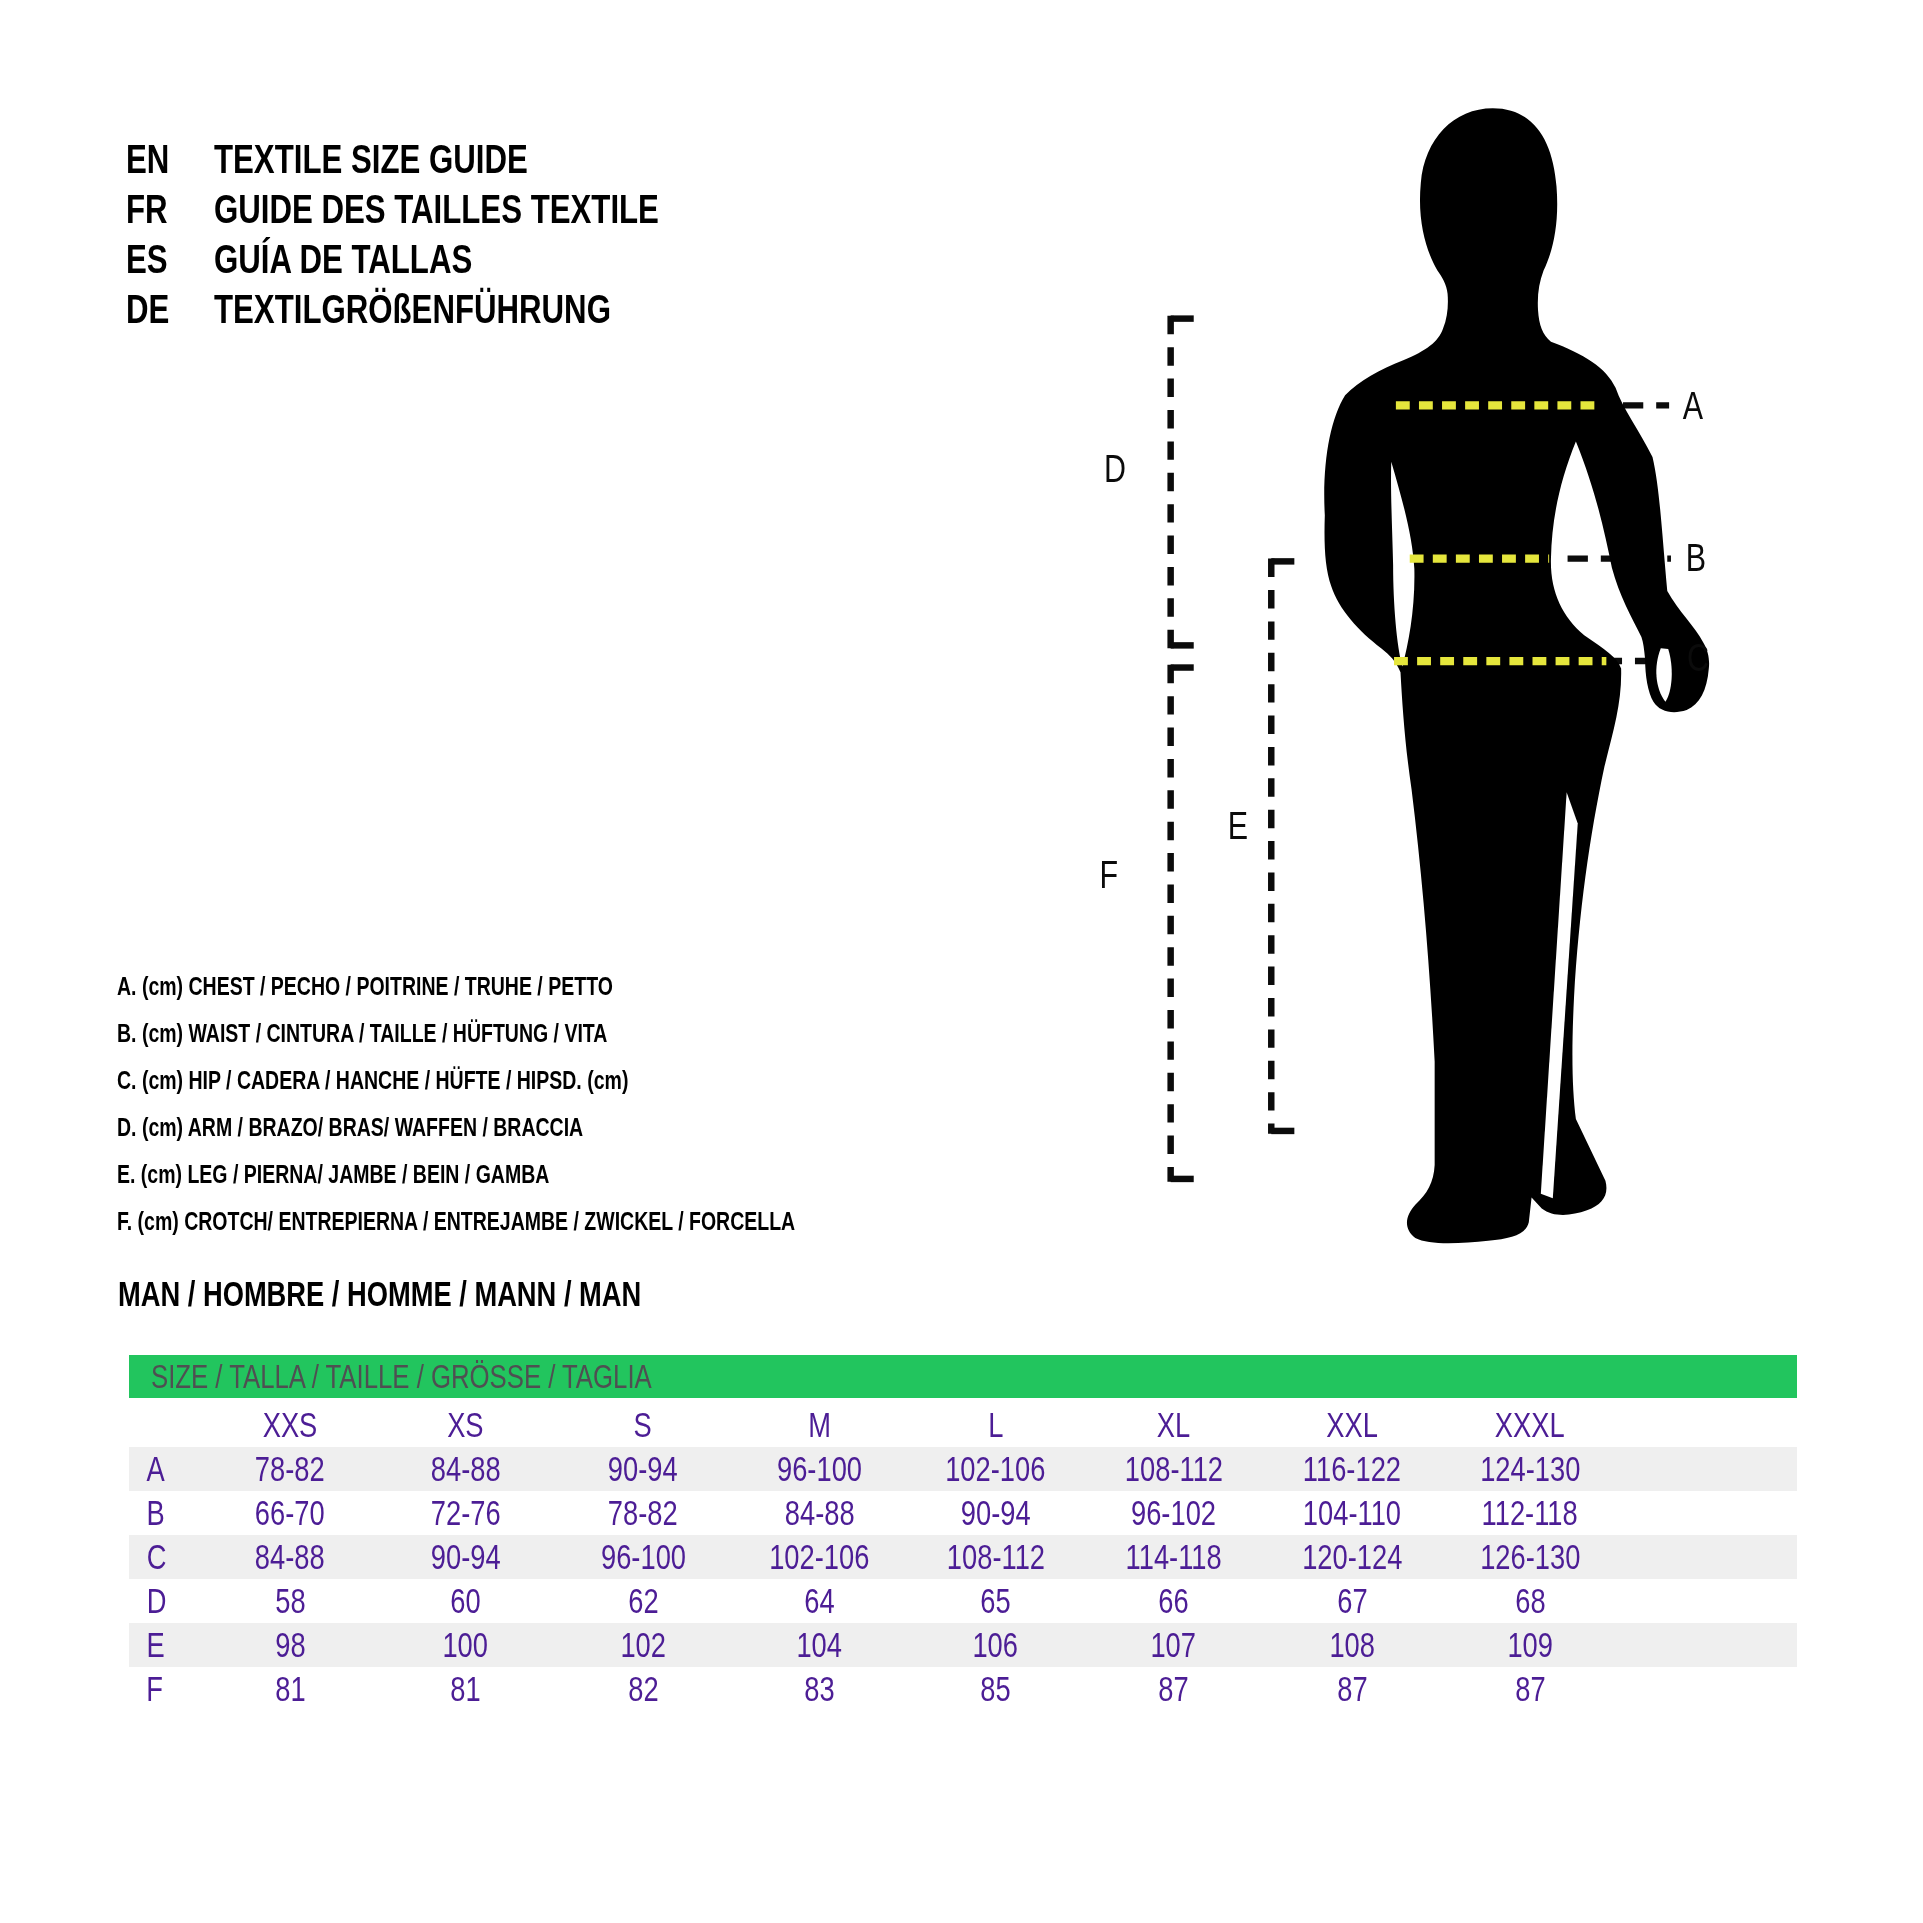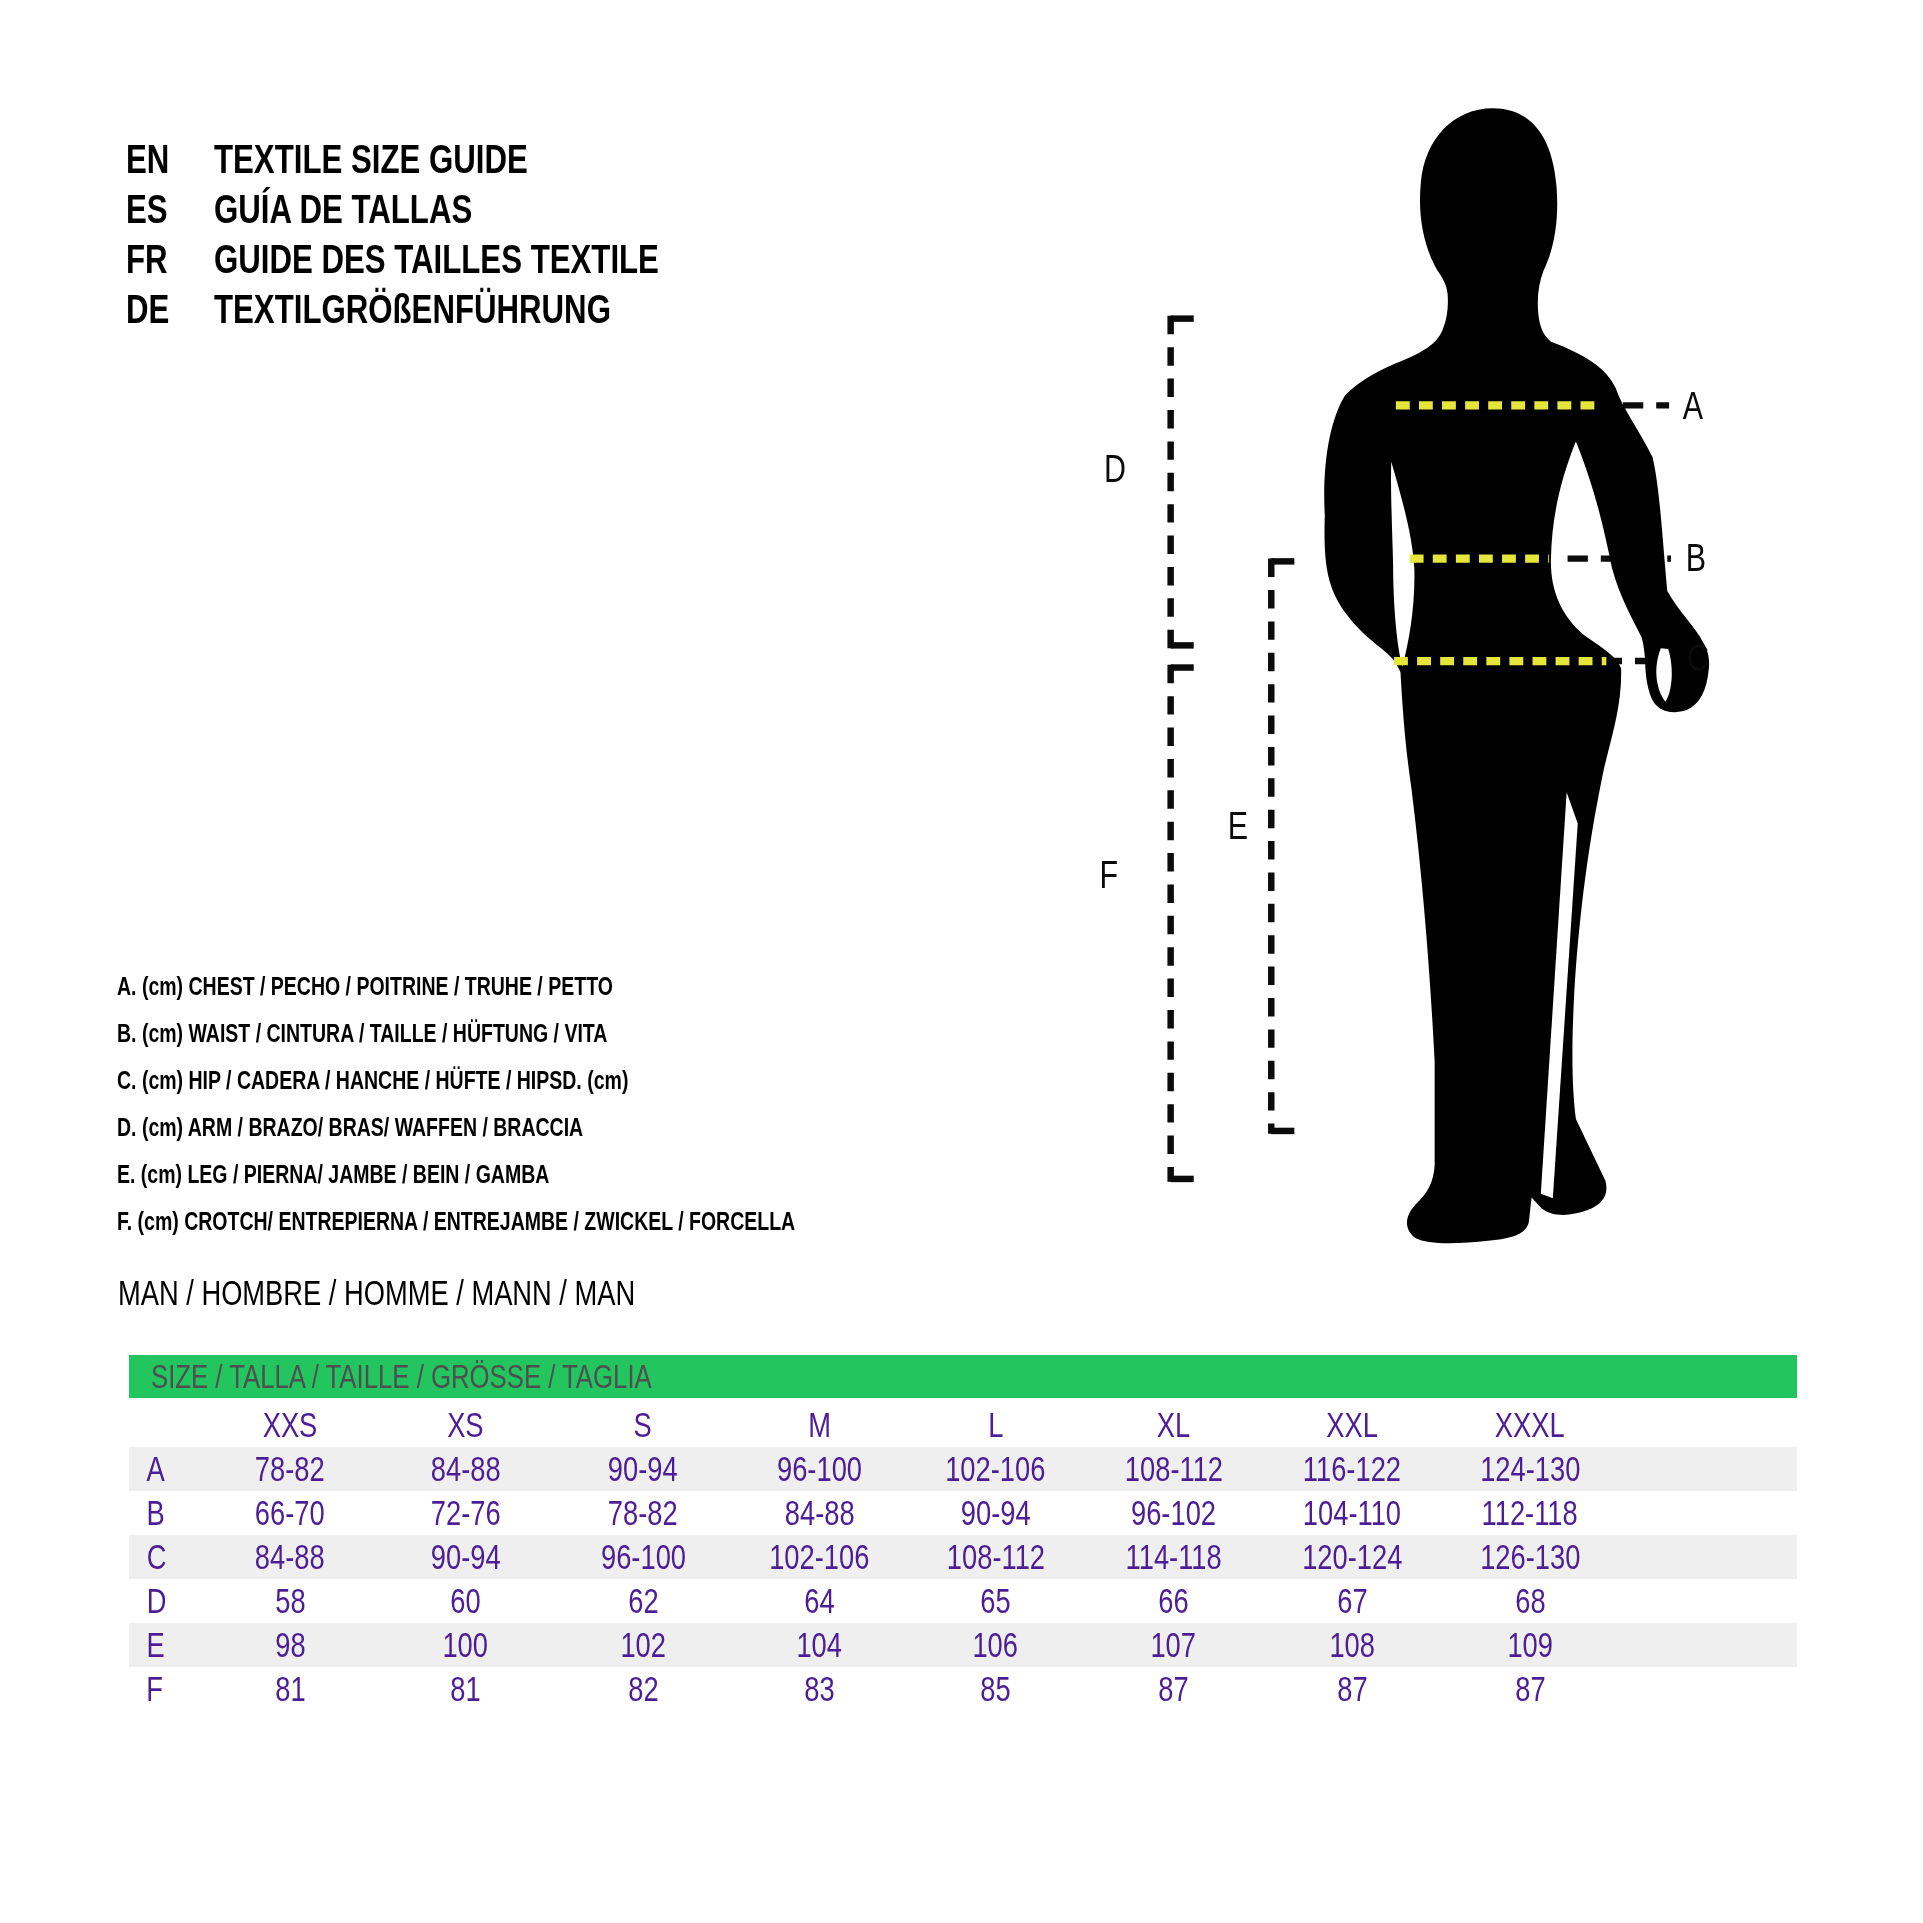--- a/index.html
+++ b/index.html
@@ -14,22 +14,22 @@
   .lang-code{width:88px;flex:0 0 88px;}
   
   .fig{position:absolute;left:997px;top:74px;width:927px;height:1200px;}
   
   .mletter{position:absolute;width:41px;height:44px;display:flex;align-items:center;justify-content:center;
            font-size:39px;color:#0b0b0b;}
   
   .legend{position:absolute;left:117px;top:963px;}
   .legend-row{height:47px;display:flex;align-items:center;font-size:25px;font-weight:bold;}
   
-  .man-line{position:absolute;left:118px;top:1274px;height:39px;display:flex;align-items:flex-end;
-            font-size:35px;font-weight:normal;}
+  .man-line{position:absolute;left:118px;top:1274px;height:39px;display:flex;align-items:flex-start;
+            font-size:35px;font-weight:bold;}
   
   .sizetable{position:absolute;left:129px;top:1355px;width:1668px;}
   .tbar{height:43px;background:#22c55e;display:flex;align-items:center;padding-left:22px;
         font-size:33px;color:#4f4f52;box-sizing:border-box;}
   .tgap{height:4.6px;}
   .trow{display:grid;grid-template-columns:74px 174px 177px 178px 175px 177px 179px 178px 178px 1fr;
         height:44px;align-items:center;font-size:35px;color:#4c1d95;}
   .trow.striped{background:#efefef;}
   .tc{text-align:center;}
   .tc.lbl{text-align:left;padding-left:14.8px;box-sizing:border-box;}
@@ -38,26 +38,26 @@
 <body>
 
 <div id="canvas">
 
   <div class="langs">
     <div class="lang-row">
       <span class="lang-code"><span class="cx">EN</span></span>
       <span class="cx">TEXTILE SIZE GUIDE</span>
     </div>
     <div class="lang-row">
+      <span class="lang-code"><span class="cx">FR</span></span>
+      <span class="cx">GUIDE DES TAILLES TEXTILE</span>
+    </div>
+    <div class="lang-row">
       <span class="lang-code"><span class="cx">ES</span></span>
       <span class="cx">GUÍA DE TALLAS</span>
-    </div>
-    <div class="lang-row">
-      <span class="lang-code"><span class="cx">FR</span></span>
-      <span class="cx">GUIDE DES TAILLES TEXTILE</span>
     </div>
     <div class="lang-row">
       <span class="lang-code"><span class="cx">DE</span></span>
       <span class="cx">TEXTILGRÖßENFÜHRUNG</span>
     </div>
   </div>
 
   <svg class="fig" viewBox="1080 80 1004 1300" xmlns="http://www.w3.org/2000/svg">
 
     <g stroke="#0b0b0b" stroke-width="7" stroke-dasharray="22 14">

